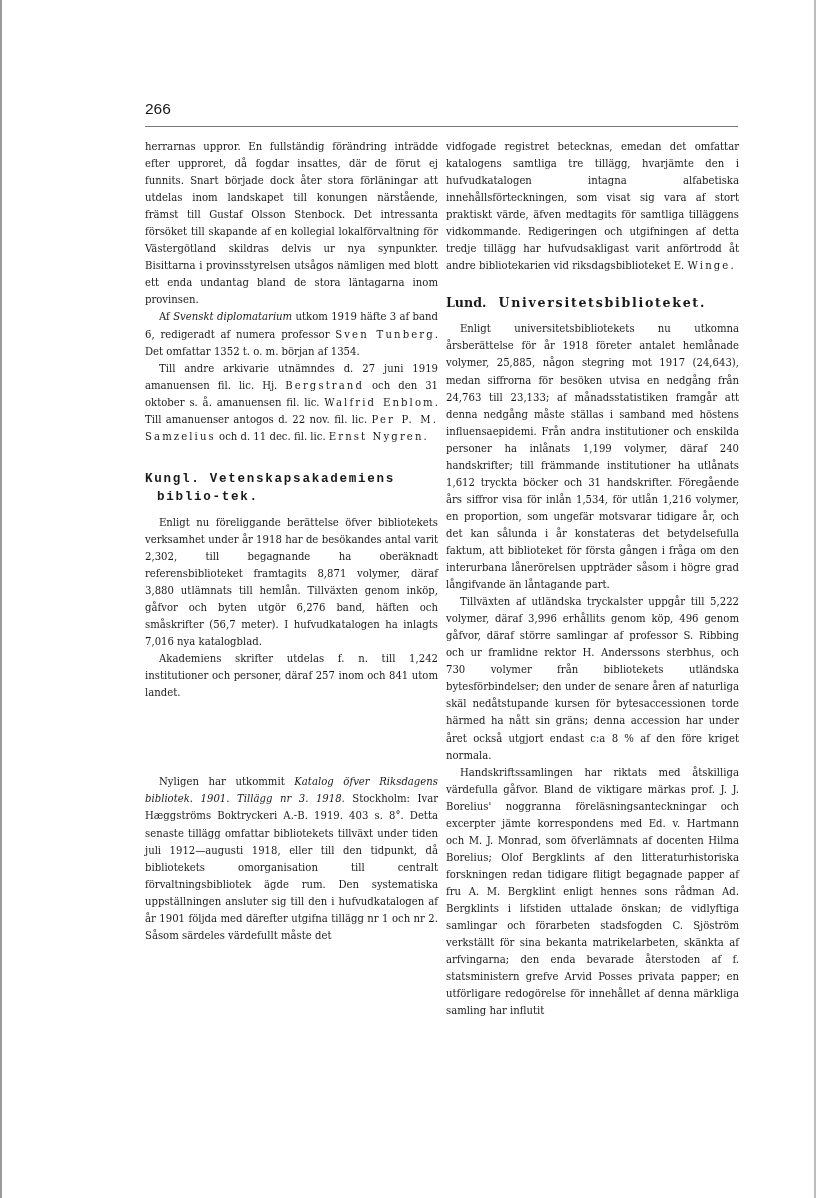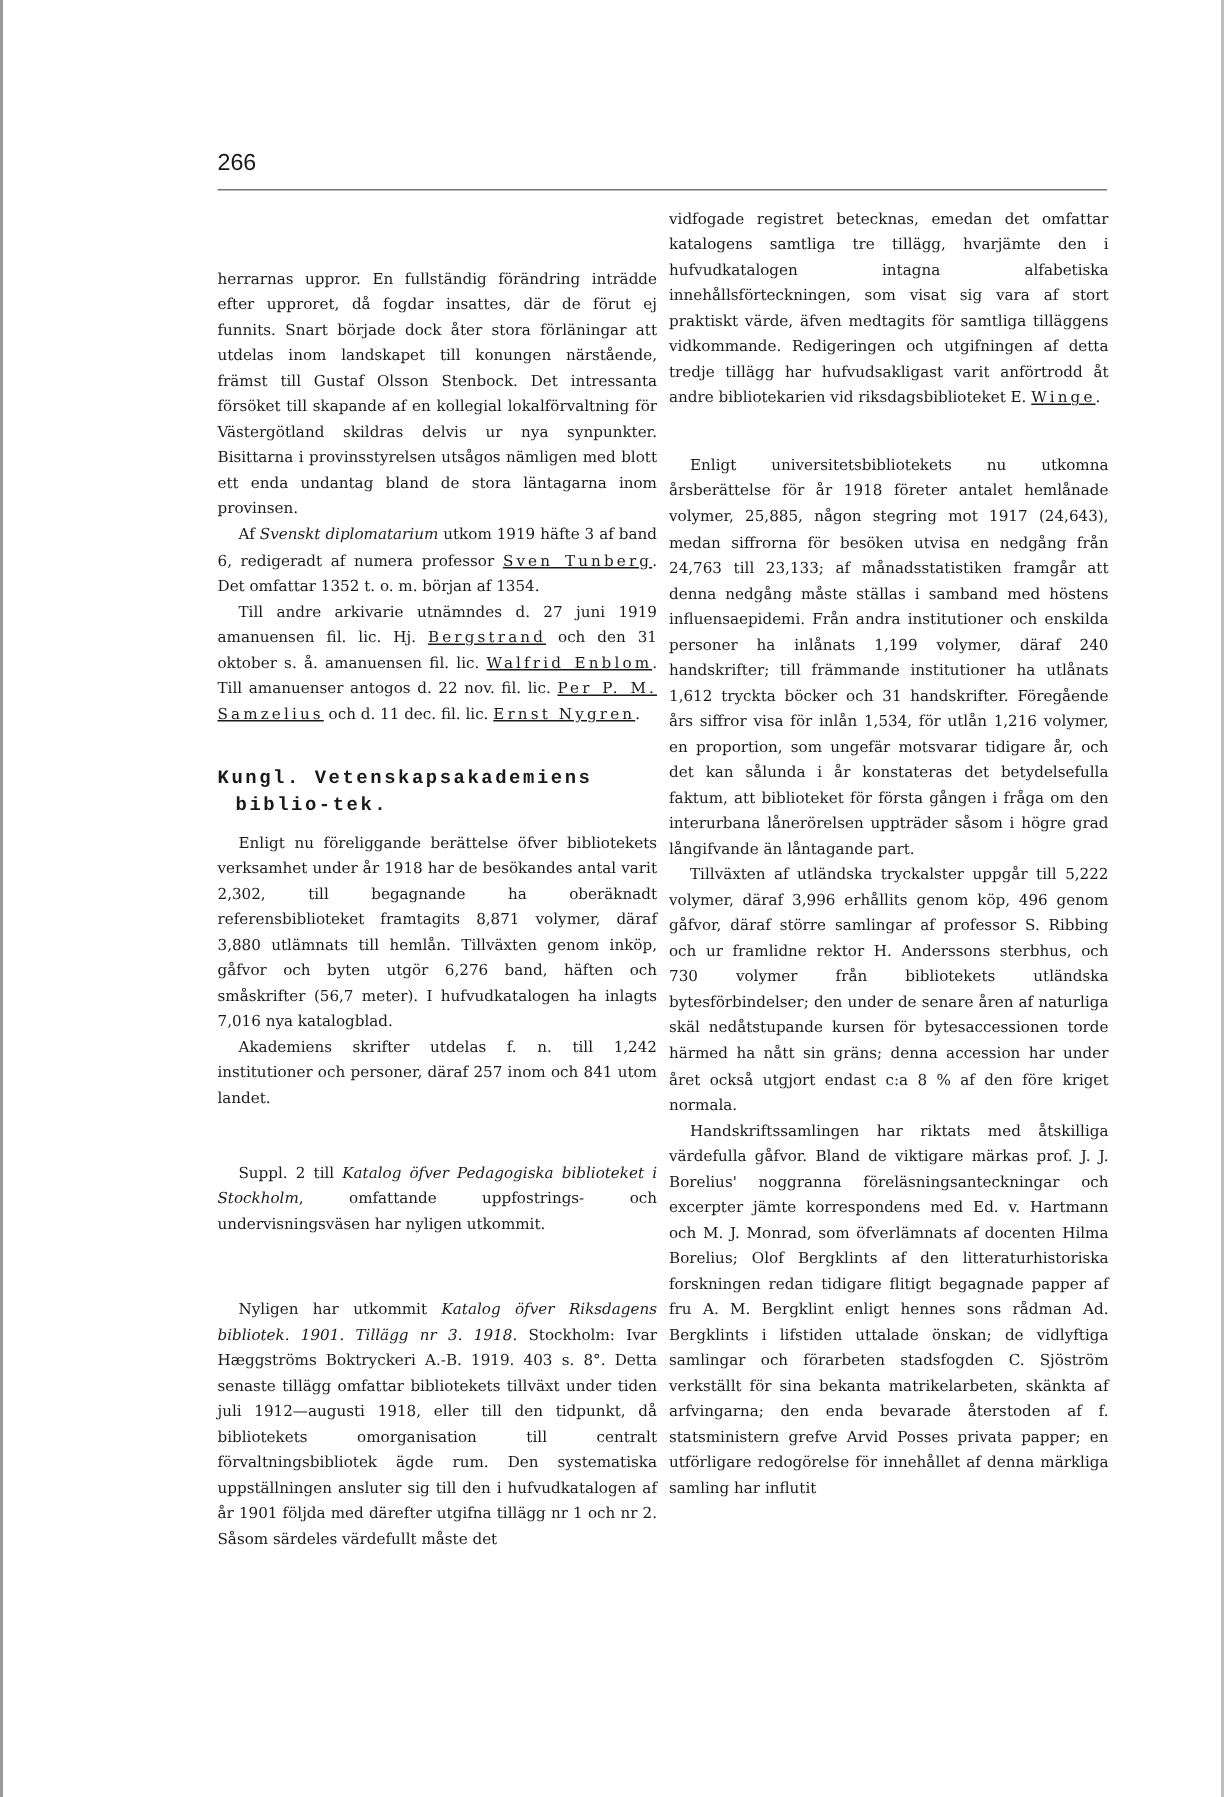--- a/index.html
+++ b/index.html
@@ -9,25 +9,25 @@
   }
   .edge-left { position: absolute; left: 0; top: 0; width: 2px; height: 1198px; background: #9a9a9a; }
   .edge-right { position: absolute; right: 0; top: 0; width: 2px; height: 1198px; background: #bdbdbd; }
   .header {
     position: absolute; left: 145px; top: 100px; width: 593px; height: 26px;
     border-bottom: 1px solid #777;
   }
   .page-number { position: absolute; left: 0; top: 0; font-size: 15.5px; font-family: Liberation Sans, sans-serif; }
   .running-title { position: absolute; left: 152px; top: 1px; font-size: 14px; font-family: "Liberation Serif", serif; letter-spacing: 0.4px; }
   .col { position: absolute; top: 138px; width: 293px; font-size: 10.1px; line-height: 17.05px; }
-  .col-left { left: 145px; margin-top: 40px; }
+  .col-left { left: 145px; }
   .col-right { left: 446px; }
   p { margin: 0; text-align: justify; hyphens: manual; }
   p.indent { text-indent: 14px; }
-  .spaced { letter-spacing: 2.1px; text-decoration: underline; }
+  .spaced { letter-spacing: 2.1px; }
   .heading { font-size: 12.6px; letter-spacing: 1.7px; line-height: 18px; margin: 0; }
   .heading.hang { padding-left: 12px; text-indent: -12px; font-family: Liberation Mono, monospace; }
   .lund { font-weight: bold; letter-spacing: 0; }
   i { font-style: italic; }
   .gap-s { height: 20px; }
   .gap-m { height: 25px; }
   .gap-l { height: 31px; }
   .gap-h { height: 8px; }
 </style>
 </head>
@@ -48,28 +48,28 @@
   <p class="indent"><span>Till andre arkivarie utnämndes d. 27 juni 1919 amanuensen fil. lic. Hj. </span><span class="spaced">Bergstrand</span><span> och den 31 oktober s. å. amanuensen fil. lic. </span><span class="spaced">Walfrid Enblom</span><span>. Till amanuenser antogos d. 22 nov. fil. lic. </span><span class="spaced">Per P. M. Samzelius</span><span> och d. 11 dec. fil. lic. </span><span class="spaced">Ernst Nygren</span><span>.</span></p>
 
   <div class="gap-m"></div>
   <h2 class="heading hang">Kungl. Vetenskapsakademiens biblio-tek.</h2>
   <div class="gap-h"></div>
   <p class="indent">Enligt nu föreliggande berättelse öfver bibliotekets verksamhet under år 1918 har de besökandes antal varit 2,302, till begagnande ha oberäknadt referensbiblioteket framtagits 8,871 volymer, däraf 3,880 utlämnats till hemlån. Tillväxten genom inköp, gåfvor och byten utgör 6,276 band, häften och småskrifter (56,7 meter). I hufvudkatalogen ha inlagts 7,016 nya katalogblad.</p>
   <p class="indent">Akademiens skrifter utdelas f. n. till 1,242 institutioner och personer, däraf 257 inom och 841 utom landet.</p>
 
   <div class="gap-m"></div>
   <div class="gap-h"></div>
-  <p class="indent"><span>Suppl. 2 till </span><i>Katalog öfver Pedagogiska biblioteket i Stockholm</i><span>, omfattande uppfostrings- och undervisningsväsen har nyligen utkommit.</span></p>
 
   <div class="gap-l"></div>
   <div class="gap-h"></div>
   <p class="indent"><span>Nyligen har utkommit </span><i>Katalog öfver Riksdagens bibliotek. 1901. Tillägg nr 3. 1918.</i><span> Stockholm: Ivar Hæggströms Boktryckeri A.-B. 1919. 403 s. 8°. Detta senaste tillägg omfattar bibliotekets tillväxt under tiden juli 1912—augusti 1918, eller till den tidpunkt, då bibliotekets omorganisation till centralt förvaltningsbibliotek ägde rum. Den systematiska uppställningen ansluter sig till den i hufvudkatalogen af år 1901 följda med därefter utgifna tillägg nr 1 och nr 2. Såsom särdeles värdefullt måste det</span></p>
 </div>
 
 <div class="col col-right">
   <p><span>vidfogade registret betecknas, emedan det omfattar katalogens samtliga tre tillägg, hvarjämte den i hufvudkatalogen intagna alfabetiska innehållsförteckningen, som visat sig vara af stort praktiskt värde, äfven medtagits för samtliga tilläggens vidkommande. Redigeringen och utgifningen af detta tredje tillägg har hufvudsakligast varit anförtrodd åt andre bibliotekarien vid riksdagsbiblioteket E. </span><span class="spaced">Winge</span><span>.</span></p>
 
   <div class="gap-s"></div>
+  <h2 class="heading"><span class="lund">Lund.</span>&nbsp;&nbsp;<span>Universitetsbiblioteket.</span></h2>
   <div class="gap-h"></div>
   <p class="indent">Enligt universitetsbibliotekets nu utkomna årsberättelse för år 1918 företer antalet hemlånade volymer, 25,885, någon stegring mot 1917 (24,643), medan siffrorna för besöken utvisa en nedgång från 24,763 till 23,133; af månadsstatistiken framgår att denna nedgång måste ställas i samband med höstens influensaepidemi. Från andra institutioner och enskilda personer ha inlånats 1,199 volymer, däraf 240 handskrifter; till främmande institutioner ha utlånats 1,612 tryckta böcker och 31 handskrifter. Föregående års siffror visa för inlån 1,534, för utlån 1,216 volymer, en proportion, som ungefär motsvarar tidigare år, och det kan sålunda i år konstateras det betydelsefulla faktum, att biblioteket för första gången i fråga om den interurbana lånerörelsen uppträder såsom i högre grad långifvande än låntagande part.</p>
   <p class="indent">Tillväxten af utländska tryckalster uppgår till 5,222 volymer, däraf 3,996 erhållits genom köp, 496 genom gåfvor, däraf större samlingar af professor S. Ribbing och ur framlidne rektor H. Anderssons sterbhus, och 730 volymer från bibliotekets utländska bytesförbindelser; den under de senare åren af naturliga skäl nedåtstupande kursen för bytesaccessionen torde härmed ha nått sin gräns; denna accession har under året också utgjort endast c:a 8 % af den före kriget normala.</p>
   <p class="indent">Handskriftssamlingen har riktats med åtskilliga värdefulla gåfvor. Bland de viktigare märkas prof. J. J. Borelius' noggranna föreläsningsanteckningar och excerpter jämte korrespondens med Ed. v. Hartmann och M. J. Monrad, som öfverlämnats af docenten Hilma Borelius; Olof Bergklints af den litteraturhistoriska forskningen redan tidigare flitigt begagnade papper af fru A. M. Bergklint enligt hennes sons rådman Ad. Bergklints i lifstiden uttalade önskan; de vidlyftiga samlingar och förarbeten stadsfogden C. Sjöström verkställt för sina bekanta matrikelarbeten, skänkta af arfvingarna; den enda bevarade återstoden af f. statsministern grefve Arvid Posses privata papper; en utförligare redogörelse för innehållet af denna märkliga samling har influtit</p>
 </div>
 
 </body></html>

